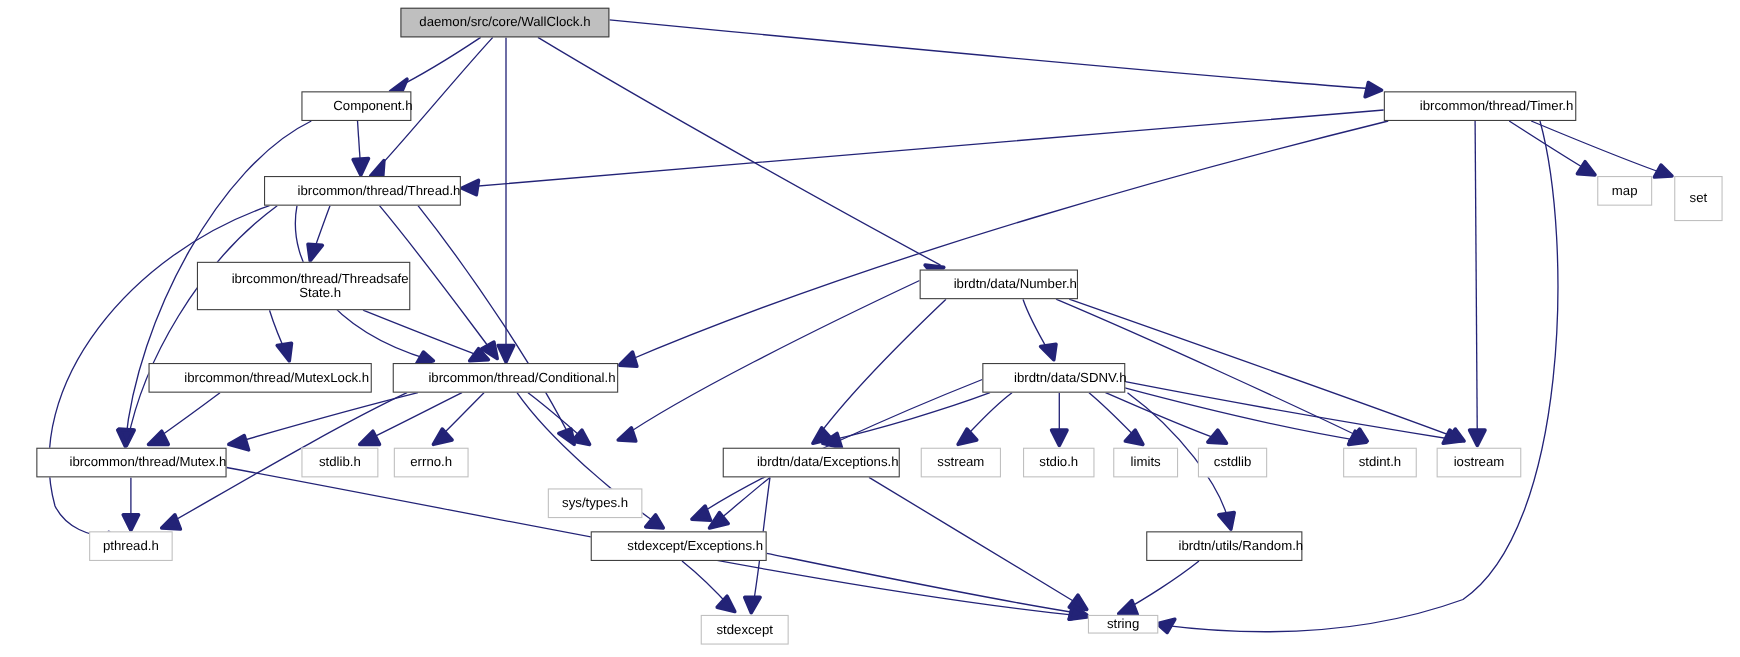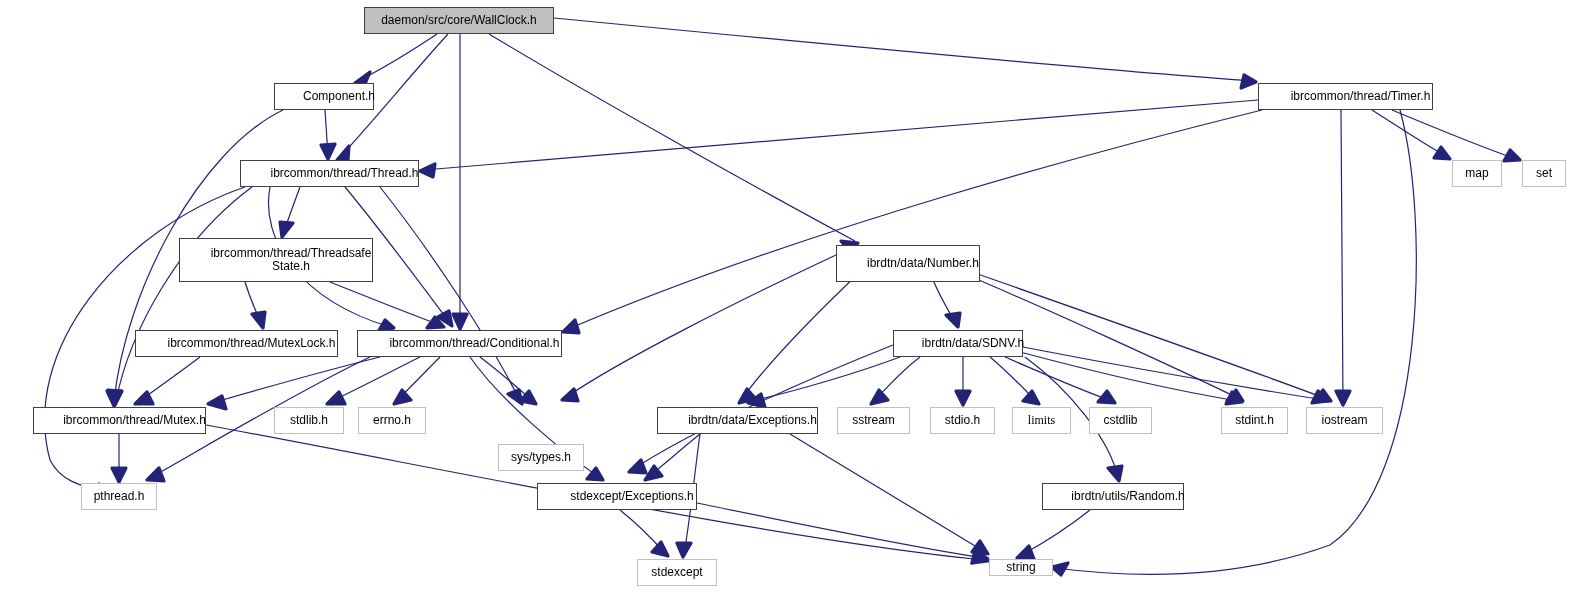--- a/index.html
+++ b/index.html
@@ -150,36 +150,36 @@
       <path d="M 697,503 C 780,520 900,545 984,558" fill="none" stroke="#232377" stroke-width="1.2"></path>
       <polygon points="988,559 972,563 975,550" fill="#232377" stroke="#232377" stroke-width="3.2" stroke-linejoin="round"></polygon>
       <path d="M 1090,510 C 1070,526 1040,545 1020,556" fill="none" stroke="#232377" stroke-width="1.2"></path>
       <polygon points="1017,558 1029,546 1034,559" fill="#232377" stroke="#232377" stroke-width="3.2" stroke-linejoin="round"></polygon>
     </svg>
   <div id="node-layer">
       <div class="node root" style="left: 364px; top: 7px; width: 190px; height: 27px;">daemon/src/core/WallClock.h</div>
       <div class="node emph" style="left: 274px; top: 83px; width: 100px; height: 27px;">Component.h</div>
       <div class="node emph" style="left: 1258px; top: 83px; width: 175px; height: 27px;">ibrcommon/thread/Timer.h</div>
       <div class="node " style="left: 1452px; top: 160px; width: 50px; height: 27px;">map</div>
-      <div class="node " style="left: 1522px; top: 160px; width: 44px; height: 27px;">set</div>
+      <div class="node " style="left: 1522px; top: 160px; width: 44px; height: 41px;">set</div>
       <div class="node emph" style="left: 240px; top: 160px; width: 179px; height: 27px;">ibrcommon/thread/Thread.h</div>
       <div class="node emph" style="left: 179px; top: 238px; width: 194px; height: 44px;">ibrcommon/thread/Threadsafe
 State.h</div>
-      <div class="node emph" style="left: 836px; top: 245px; width: 144px; height: 37px;">ibrdtn/data/Number.h</div>
+      <div class="node emph" style="left: 836px; top: 245px; width: 144px; height: 27px;">ibrdtn/data/Number.h</div>
       <div class="node emph" style="left: 135px; top: 330px; width: 203px; height: 27px;">ibrcommon/thread/MutexLock.h</div>
       <div class="node emph" style="left: 357px; top: 330px; width: 205px; height: 27px;">ibrcommon/thread/Conditional.h</div>
       <div class="node emph" style="left: 893px; top: 330px; width: 130px; height: 27px;">ibrdtn/data/SDNV.h</div>
       <div class="node emph" style="left: 33px; top: 407px; width: 173px; height: 27px;">ibrcommon/thread/Mutex.h</div>
       <div class="node " style="left: 274px; top: 407px; width: 70px; height: 27px;">stdlib.h</div>
       <div class="node " style="left: 358px; top: 407px; width: 68px; height: 27px;">errno.h</div>
       <div class="node " style="left: 498px; top: 407px; width: 86px; height: 27px; margin-top: 37px;">sys/types.h</div>
       <div class="node emph" style="left: 657px; top: 407px; width: 161px; height: 27px;">ibrdtn/data/Exceptions.h</div>
       <div class="node " style="left: 837px; top: 407px; width: 73px; height: 27px;">sstream</div>
       <div class="node " style="left: 930px; top: 407px; width: 65px; height: 27px;">stdio.h</div>
-      <div class="node " style="left: 1012px; top: 407px; width: 59px; height: 27px; font-family: Liberation Serif, serif;">limits</div>
+      <div class="node " style="left: 1012px; top: 407px; width: 59px; height: 27px;">limits</div>
       <div class="node " style="left: 1089px; top: 407px; width: 63px; height: 27px;">cstdlib</div>
       <div class="node " style="left: 1221px; top: 407px; width: 67px; height: 27px;">stdint.h</div>
       <div class="node " style="left: 1306px; top: 407px; width: 77px; height: 27px;">iostream</div>
       <div class="node " style="left: 81px; top: 483px; width: 76px; height: 27px;">pthread.h</div>
       <div class="node emph" style="left: 537px; top: 483px; width: 160px; height: 27px;">stdexcept/Exceptions.h</div>
       <div class="node emph" style="left: 1042px; top: 483px; width: 142px; height: 27px;">ibrdtn/utils/Random.h</div>
       <div class="node " style="left: 637px; top: 559px; width: 80px; height: 27px;">stdexcept</div>
       <div class="node " style="left: 989px; top: 559px; width: 64px; height: 17px;">string</div>
     </div>
 </div>

